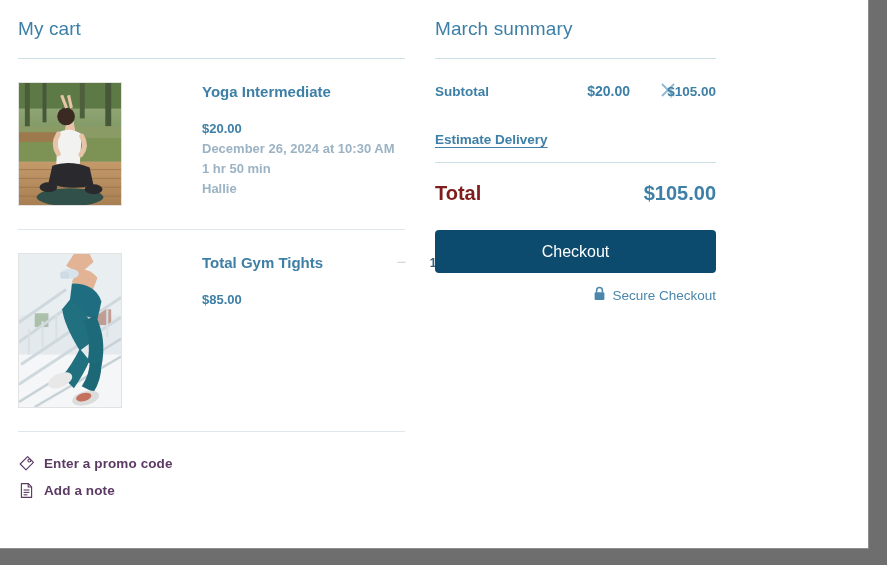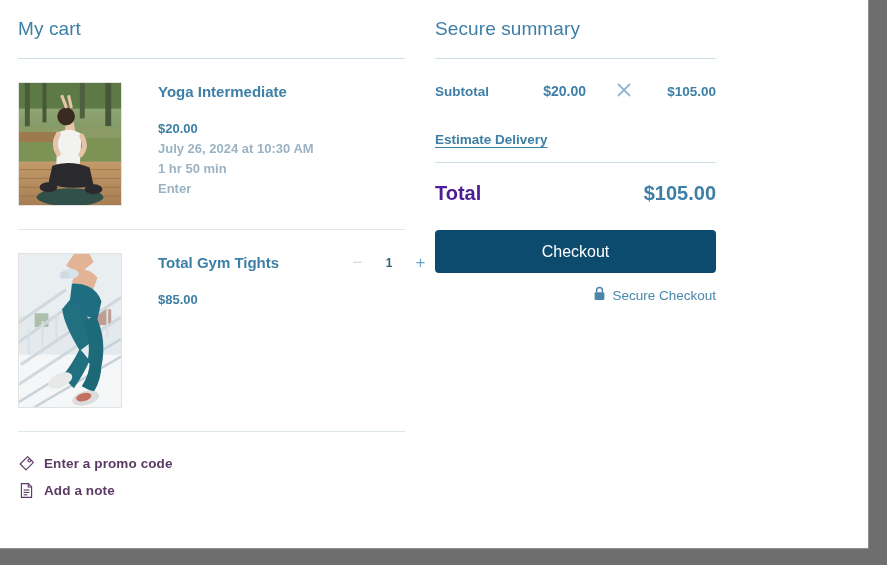--- a/index.html
+++ b/index.html
@@ -84,20 +84,21 @@
   }
 
   
   .cart-items { margin-top: 0; }
 
   .cart-item {
     display: flex;
     padding-top: 23px;
     padding-bottom: 23px;
     position: relative;
+    gap: 44px;
   }
 
   .thumb {
     width: 104px;
     flex: 0 0 104px;
     border: 1px solid #e2e2e2;
     overflow: hidden;
     position: relative;
   }
   .thumb.tall { height: 155px; }
@@ -246,21 +247,21 @@
 
   .total-row {
     display: flex;
     justify-content: space-between;
     align-items: baseline;
     margin-top: 19px;
   }
   .total-label {
     font-size: 20px;
     font-weight: bold;
-    color: #4c1d95;
+    color: #7f1d1d;
   }
   .total-value {
     font-size: 20px;
     font-weight: bold;
     color: #3d7fa6;
   }
 
   .checkout-btn {
     margin-top: 25px;
     width: 281px;
@@ -358,23 +359,23 @@
                 <span class="remove-x x1">
                   <svg width="22" height="22" viewBox="0 0 22 22">
                     <line x1="5" y1="5" x2="17" y2="17" stroke="#8fb8d0" stroke-width="1.8"></line>
                     <line x1="17" y1="5" x2="5" y2="17" stroke="#8fb8d0" stroke-width="1.8"></line>
                   </svg>
                 </span>
               </div>
 
               <div class="item-meta">
                 <div class="meta-price">$20.00</div>
-                <div class="meta-line">July 26, 2024 at 10:30 AM</div>
+                <div class="meta-line">December 26, 2024 at 10:30 AM</div>
                 <div class="meta-line">1 hr 50 min</div>
-                <div class="meta-line">Enter</div>
+                <div class="meta-line">Hallie</div>
               </div>
             </div>
           </div>
 
           <div class="hr-item"></div>
 
           <div class="cart-item">
             <div class="thumb tall">
               <svg viewBox="0 0 104 155" preserveAspectRatio="none" aria-hidden="true">
                 <rect x="0" y="0" width="104" height="155" fill="#eef2f4"></rect>
@@ -466,21 +467,21 @@
                 <line x1="5.6" y1="12.8" x2="9.4" y2="12.8" stroke="#5b3a63" stroke-width="1.1"></line>
               </svg>
             </span>
             <span class="lbl">Add a note</span>
           </div>
         </div>
       </div>
 
       <div class="col-summary">
 
-        <div class="section-title">Secure summary</div>
+        <div class="section-title">March summary</div>
         <div class="hr-head" style="width:281px;"></div>
 
         <div class="sum-block" style="width:281px;">
           <div class="sum-row">
             <span class="sum-label">Subtotal</span>
             <span class="sum-value">$105.00</span>
           </div>
 
           <span class="est-link">Estimate Delivery</span>
 

